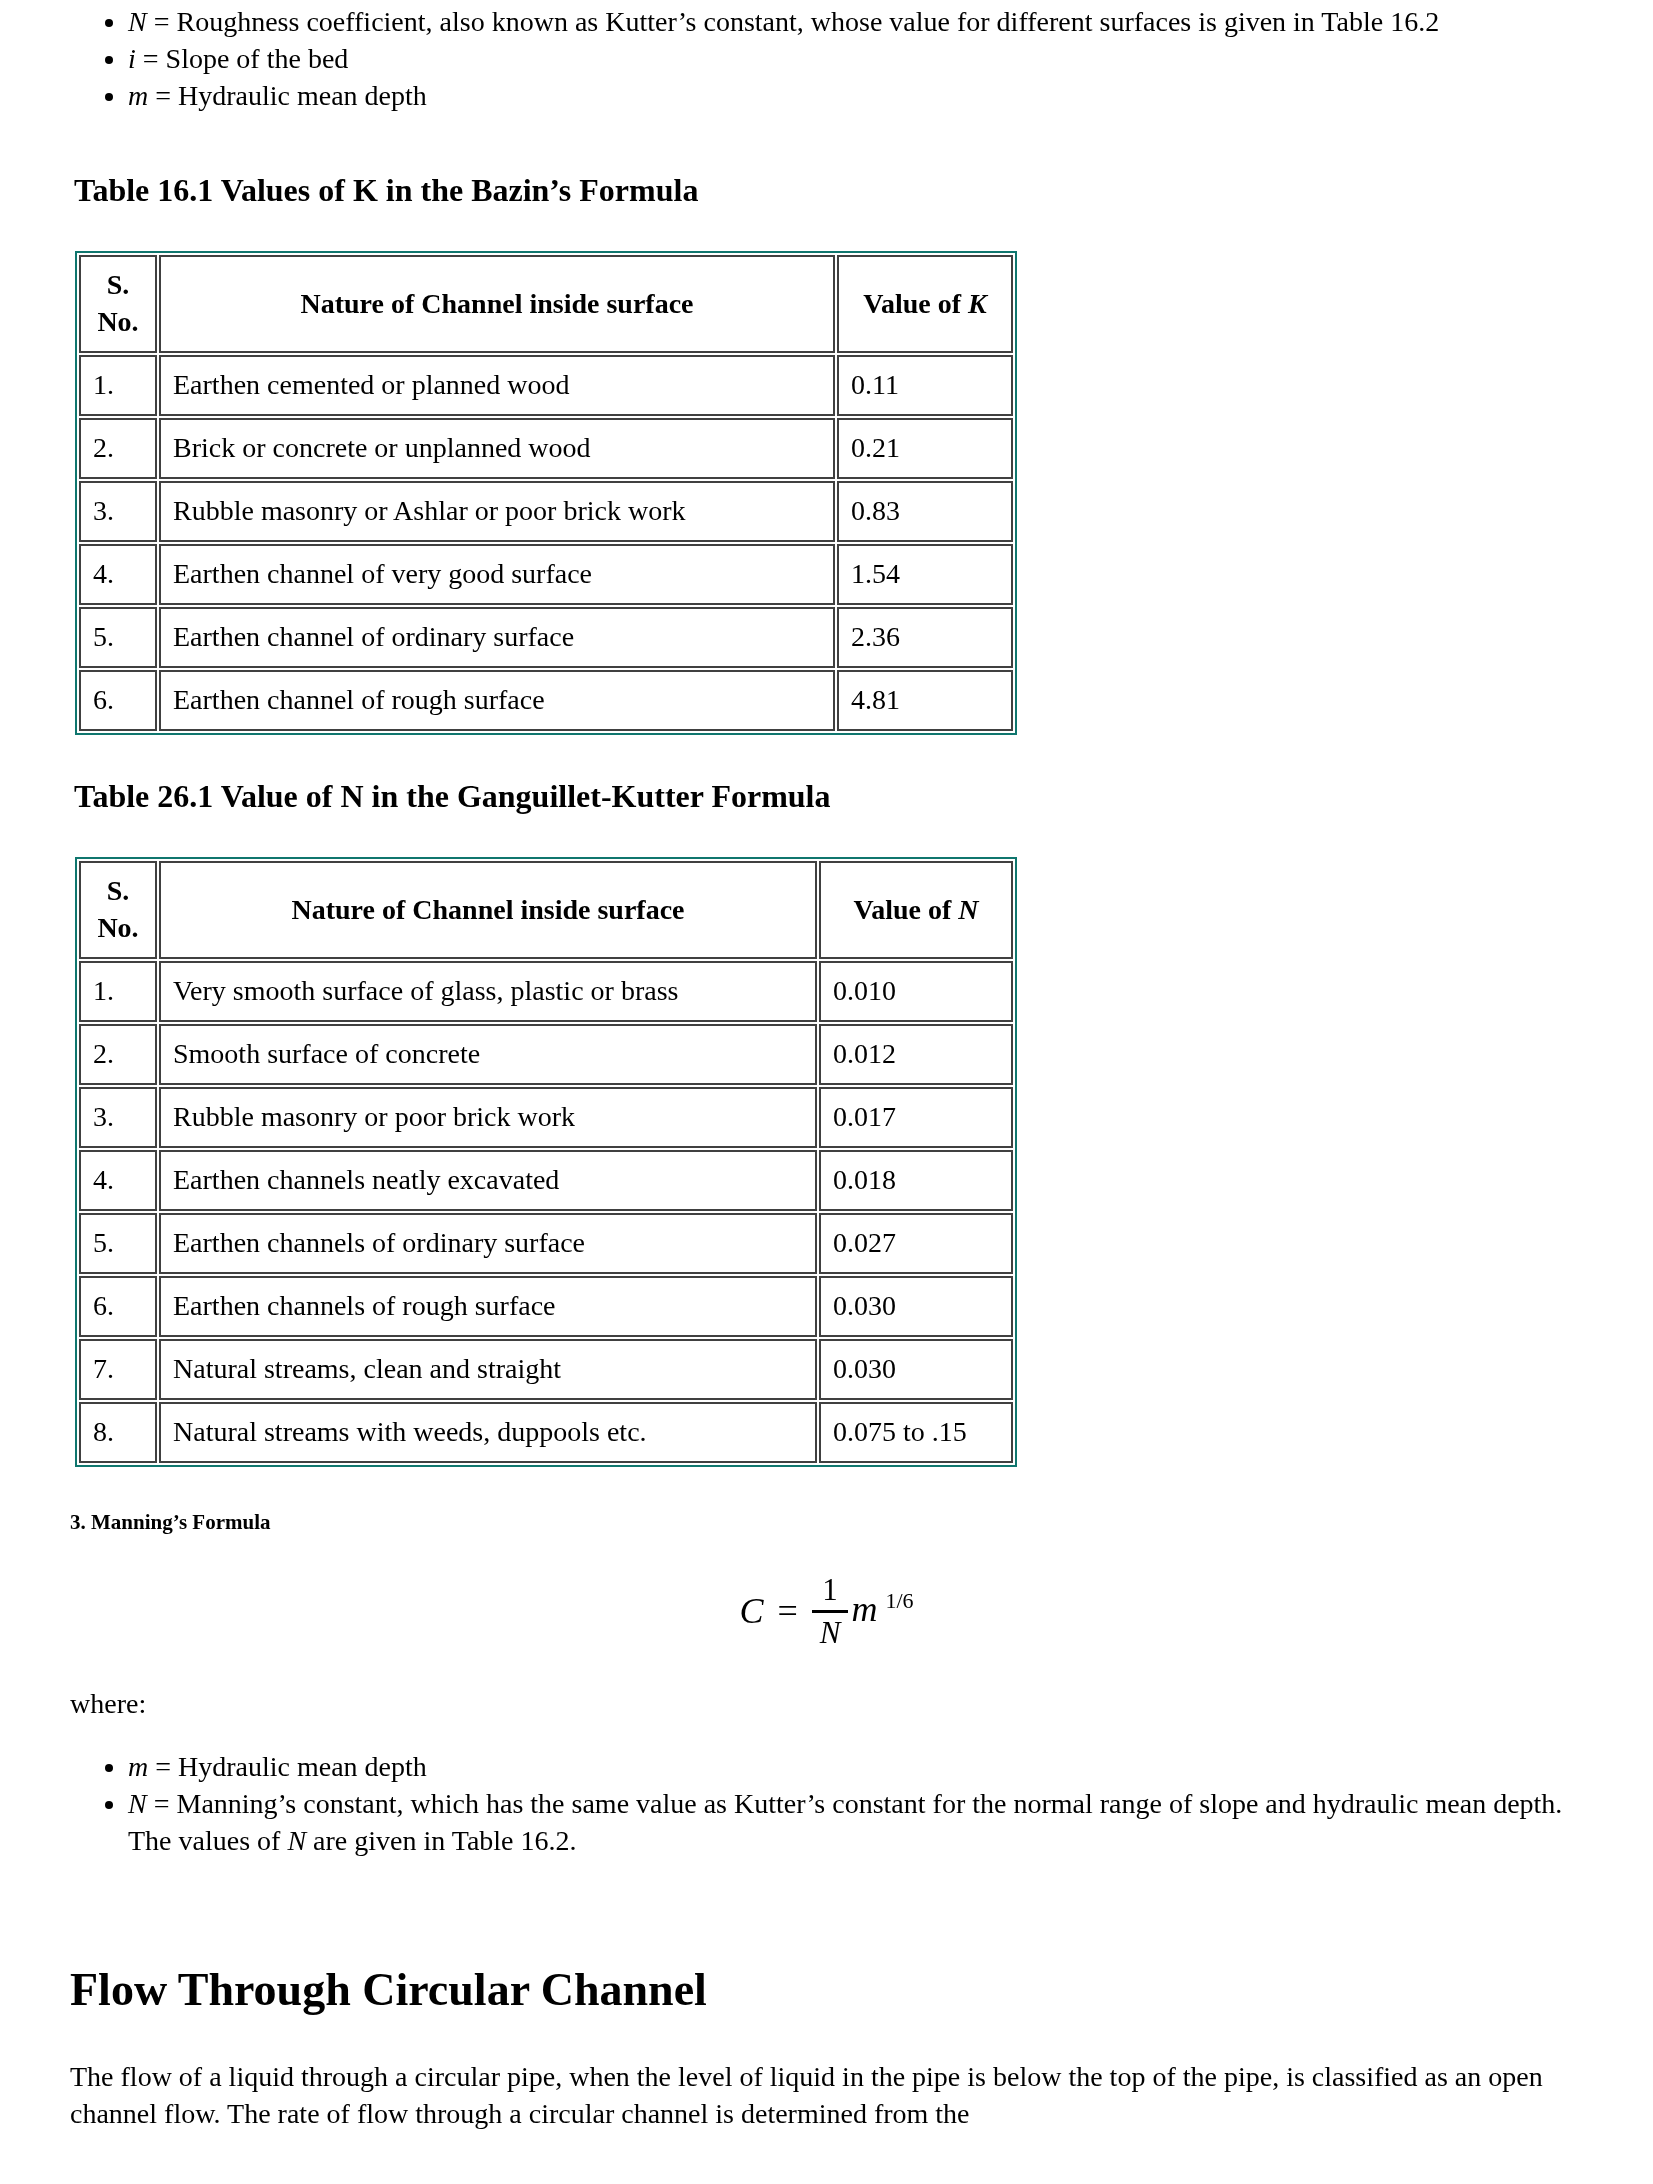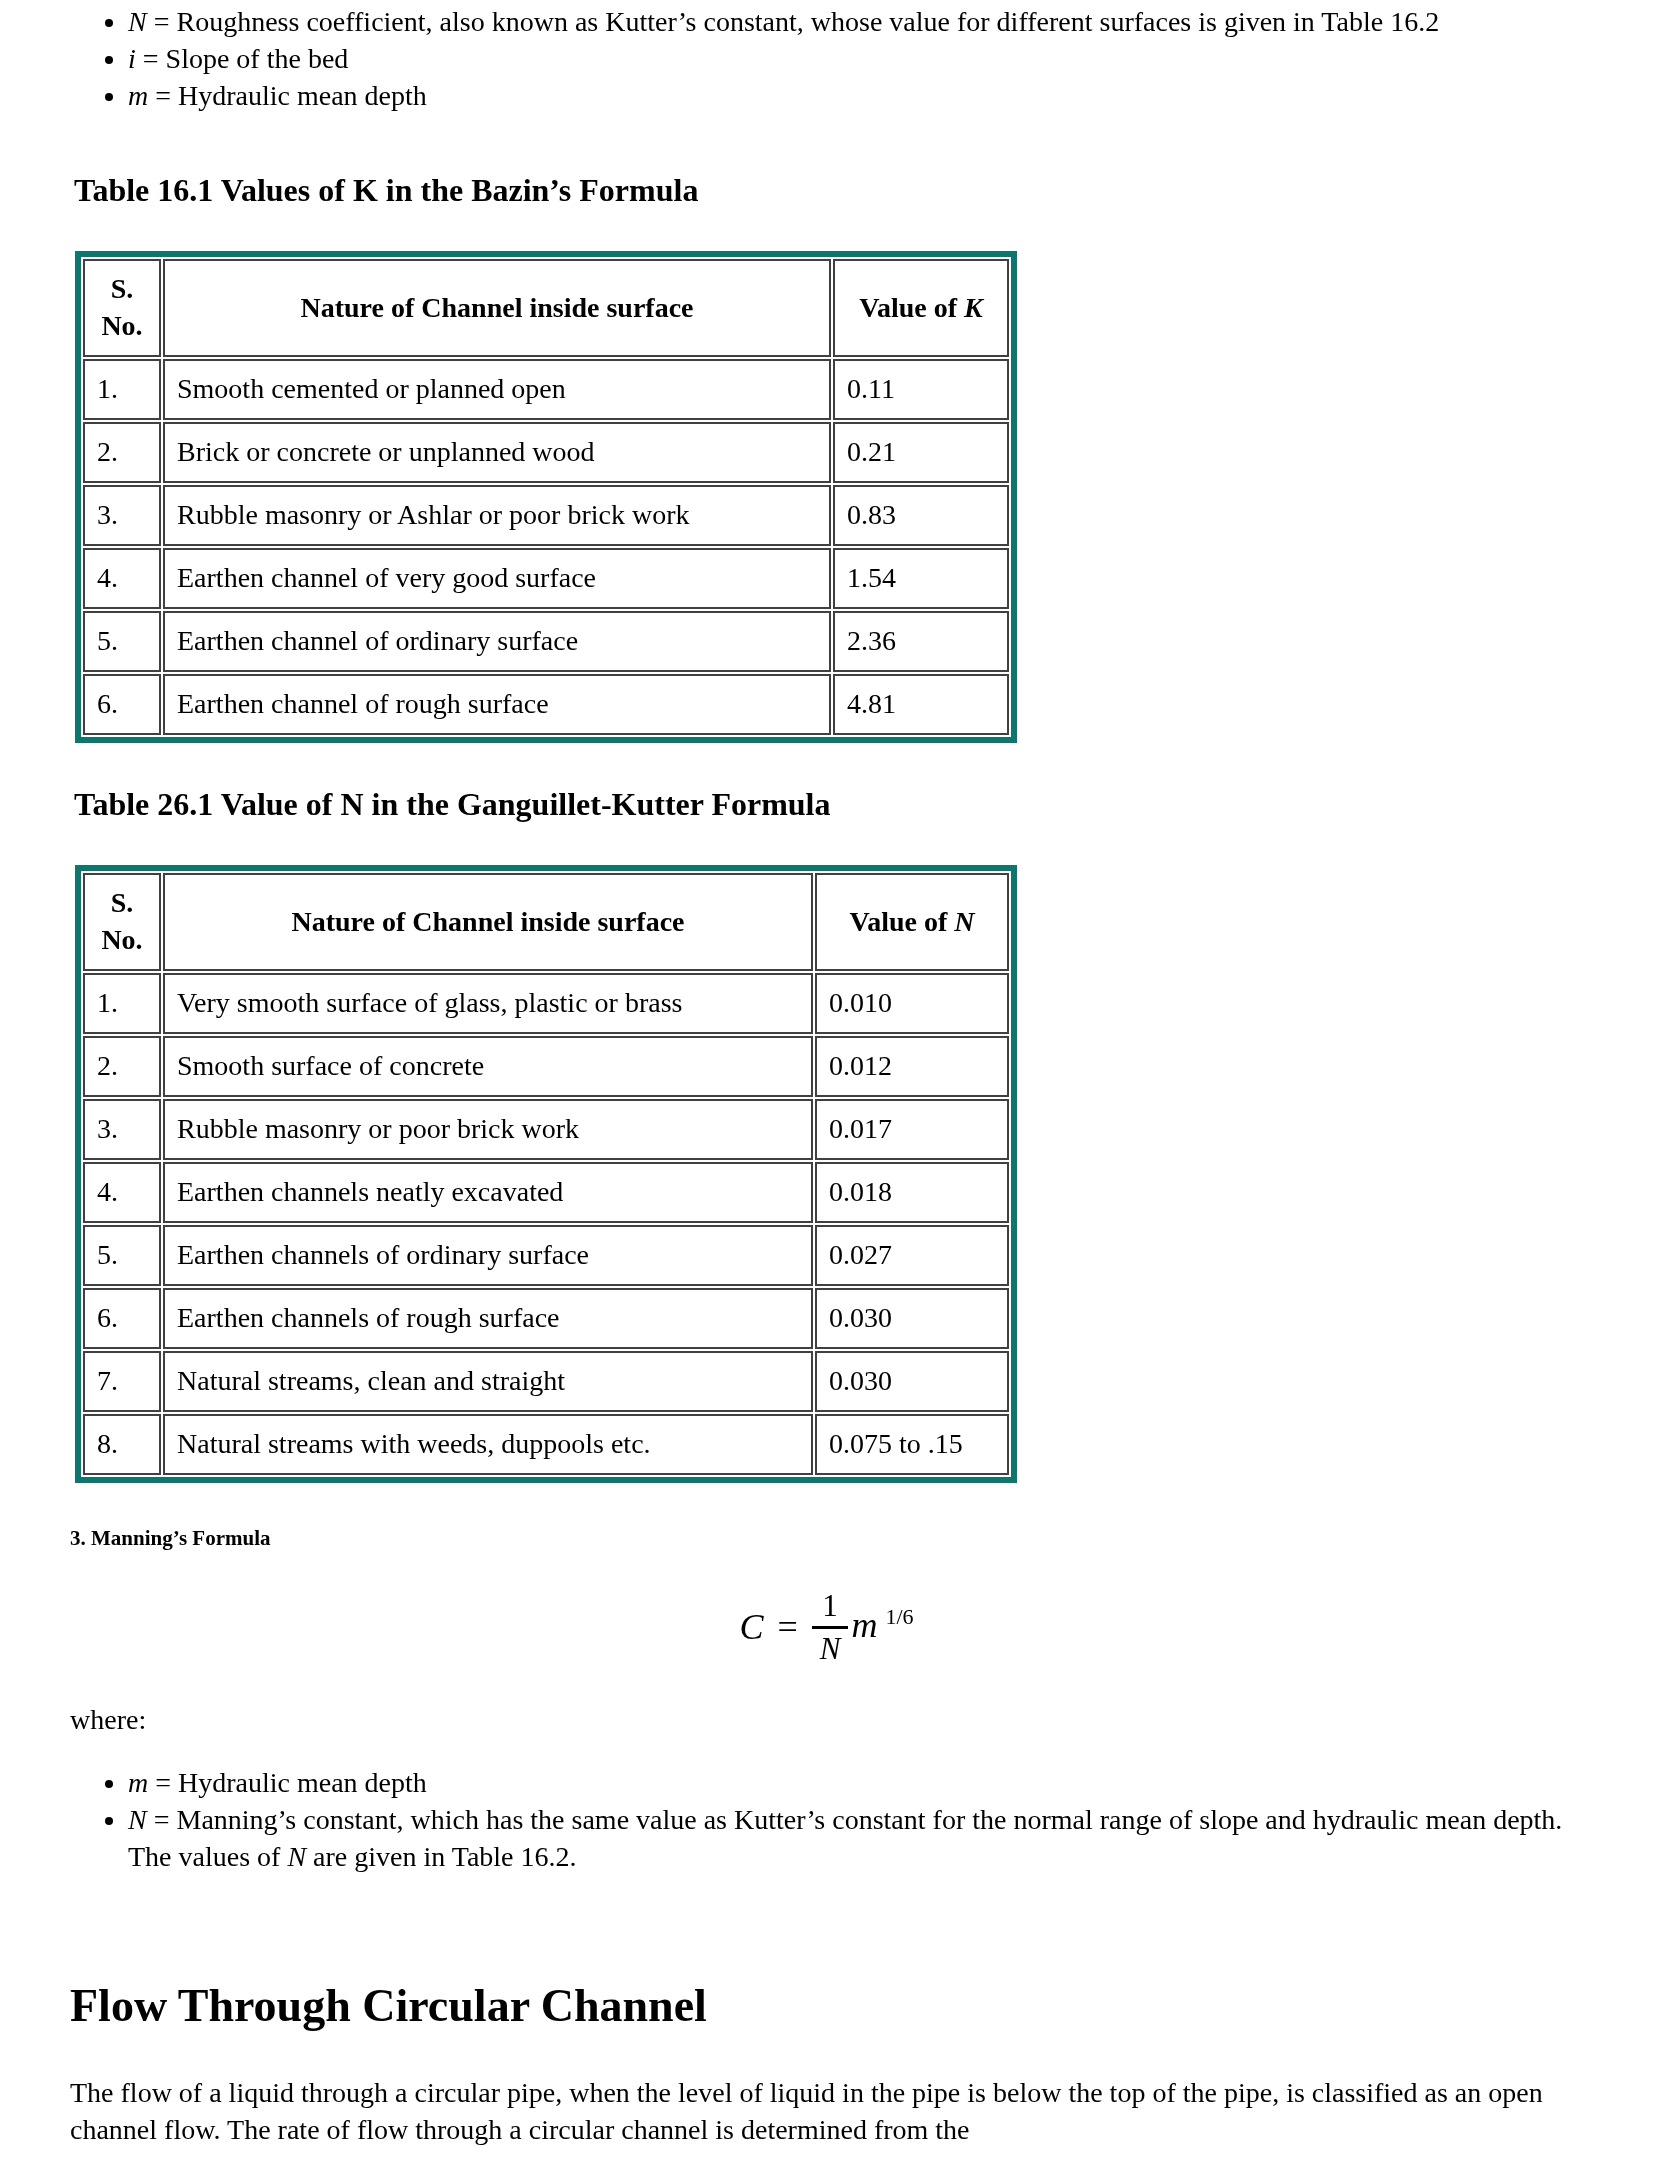--- a/index.html
+++ b/index.html
@@ -26,21 +26,21 @@
     line-height: 1.2;
     margin: 4px;
   }
   h2.mt1 { margin-top: 56px; }
   h2.mt2 { margin-top: 42px; }
 
   
   table.data-table {
     border-collapse: separate;
     border-spacing: 2px;
-    border: 6px solid #0f766e;
+    border: 2px solid #0f766e;
     margin: 42px 0 0 5px;
     width: 942px;
     background: #ffffff;
   }
   table.data-table th, table.data-table td {
     border: 2px solid #404040;
     padding: 10px 12px;
     font-size: 28px;
     background: #ffffff;
   }
@@ -95,21 +95,21 @@
     <thead>
       <tr>
         <th class="h-sno">S. No.</th>
         <th class="h-nature">Nature of Channel inside surface</th>
         <th class="h-value"><span>Value of </span><span class="sym">K</span></th>
       </tr>
     </thead>
     <tbody>
       <tr>
           <td>1.</td>
-          <td>Smooth cemented or planned open</td>
+          <td>Earthen cemented or planned wood</td>
           <td>0.11</td>
         </tr>
       <tr>
           <td>2.</td>
           <td>Brick or concrete or unplanned wood</td>
           <td>0.21</td>
         </tr>
       <tr>
           <td>3.</td>
           <td>Rubble masonry or Ashlar or poor brick work</td>

